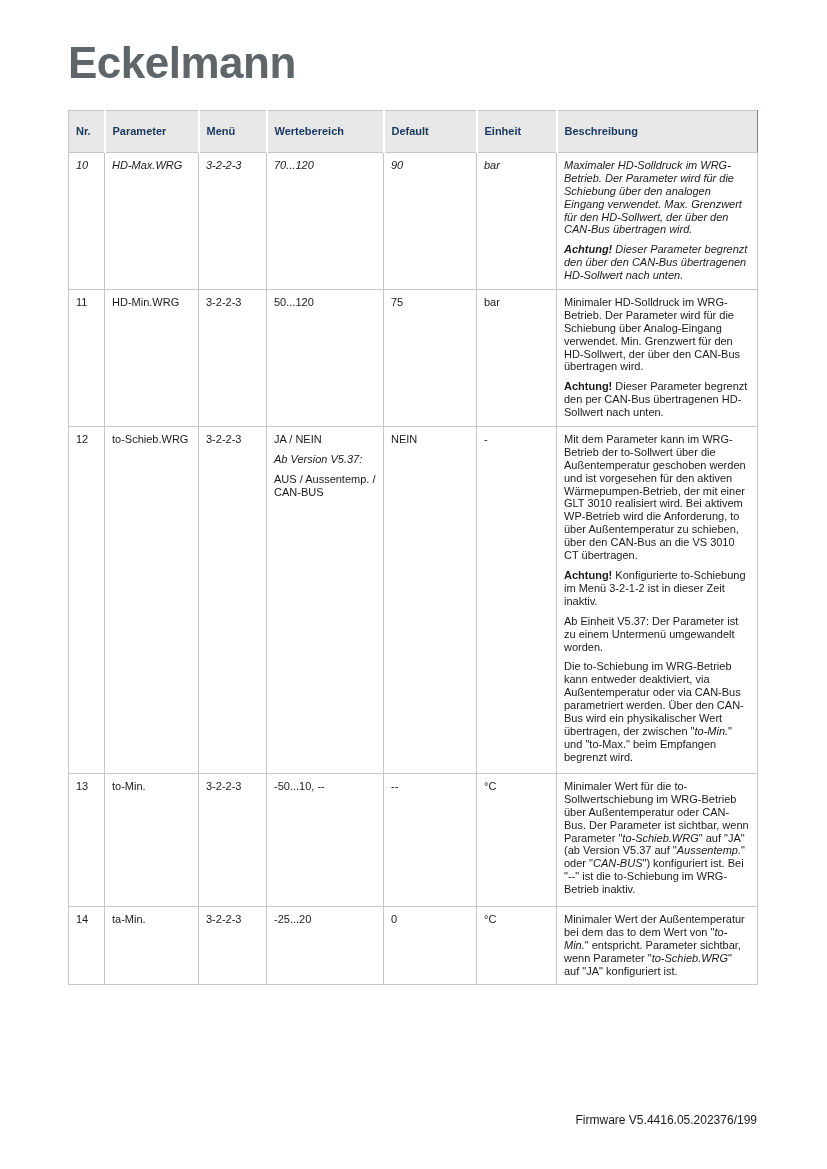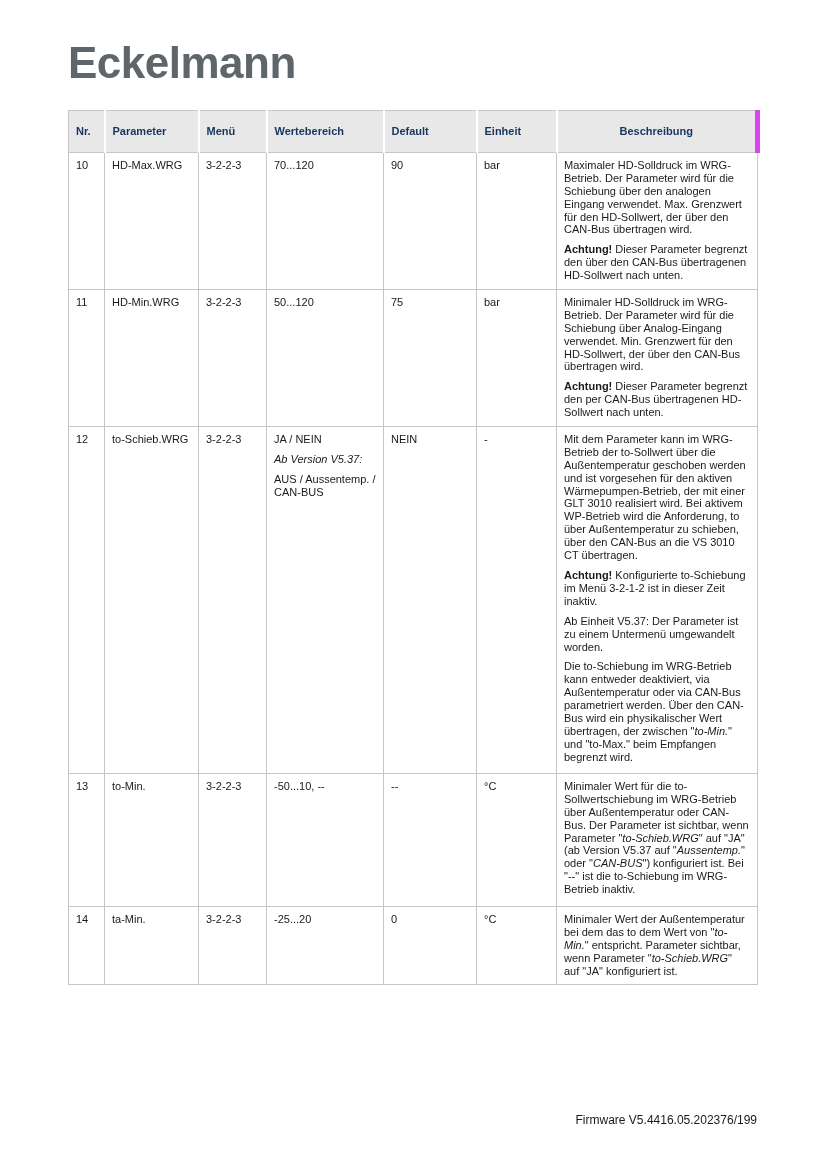--- a/index.html
+++ b/index.html
@@ -43,21 +43,21 @@
     text-align: left;
     vertical-align: middle;
     height: 24px;
     padding: 14px 7px;
     border-top: 1px solid #c6c6c6;
     border-bottom: 1px solid #c6c6c6;
     border-left: 2px solid #ffffff;
     border-right: 0;
   }
   table.params th:first-child { border-left: 1px solid #c6c6c6; }
-  table.params th:last-child  { border-right: 5px solid #d946ef; text-align: center; }
+  table.params th:last-child  { border-right: 1px solid #d946ef; }
   table.params td {
     border: 1px solid #c6c6c6;
     vertical-align: top;
     padding: 6px 7px 6px 7px;
     background: #ffffff;
     word-wrap: break-word;
   }
   .cellp { margin: 0 0 7px 0; }
   .cellp:last-child { margin-bottom: 0; }
   .footer {
@@ -95,21 +95,21 @@
         <th>Nr.</th>
         <th>Parameter</th>
         <th>Menü</th>
         <th>Wertebereich</th>
         <th>Default</th>
         <th>Einheit</th>
         <th>Beschreibung</th>
       </tr>
     </thead>
     <tbody>
-        <tr style="height: 137px;">
+        <tr style="height: 137px; font-style: italic;">
           <td>10</td>
           <td>HD-Max.WRG</td>
           <td>3-2-2-3</td>
           <td>
             <p class="cellp"><span>70...120</span></p>
           </td>
           <td>90</td>
           <td>bar</td>
           <td>
             <p class="cellp"><span>Maximaler HD-Solldruck im WRG-Betrieb. Der Parameter wird für die Schiebung über den analogen Eingang verwendet. Max. Grenzwert für den HD-Sollwert, der über den CAN-Bus übertragen wird.</span></p>

